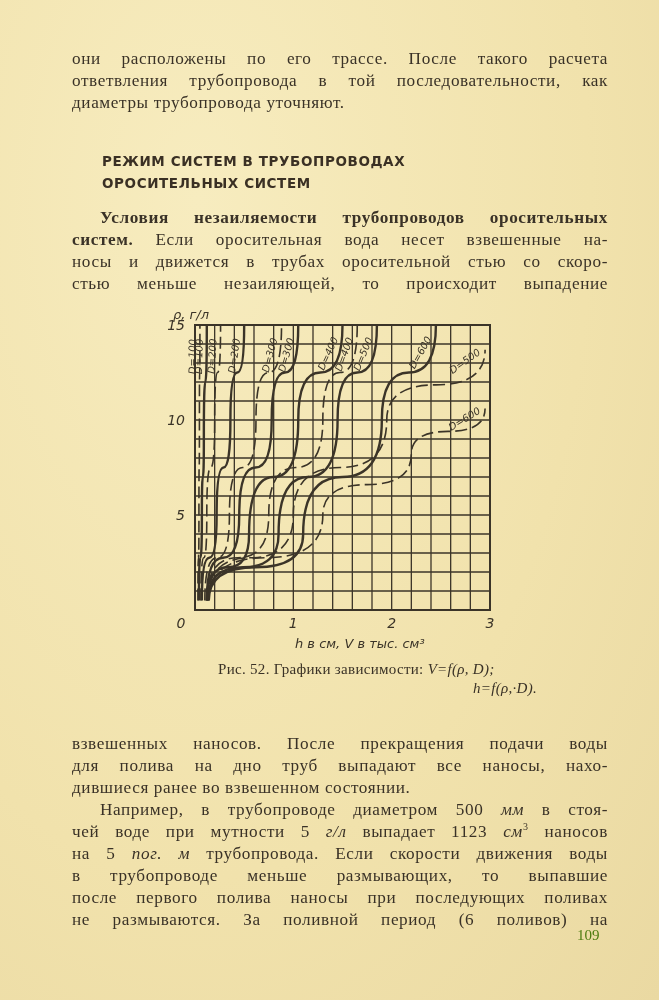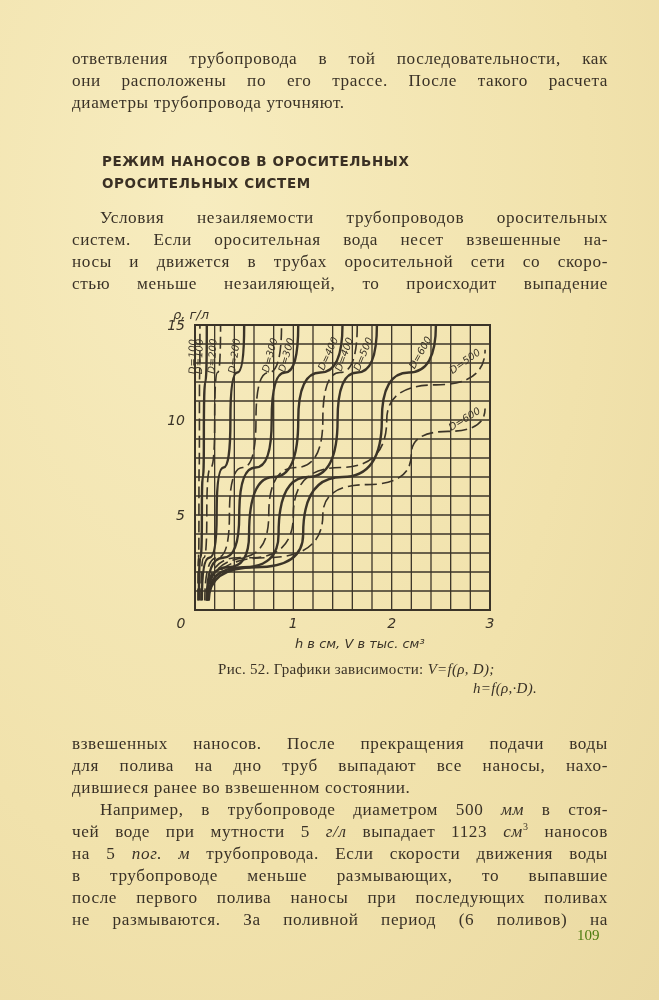--- a/index.html
+++ b/index.html
@@ -17,52 +17,52 @@
     text-align: justify;
   }
   .text-block .line { display: block; white-space: nowrap; text-align-last: justify; text-align: justify; }
   .text-block .line.last { text-align-last: left; }
   .heading {
     position: absolute; left: 102px; top: 150px;
     font-family: "DejaVu Sans", "Liberation Sans", sans-serif;
     font-weight: bold; font-size: 13.5px; line-height: 22px; letter-spacing: 0.6px;
     color: #3a3024;
   }
-  .bold { font-weight: normal; }
+  .bold { font-weight: bold; }
   .indent { padding-left: 30px; }
   .chart { position: absolute; left: 150px; top: 306px; width: 360px; height: 350px; }
   .caption {
     position: absolute; left: 172px; top: 660px; width: 320px;
     font-size: 15px; line-height: 19px; letter-spacing: 0.3px; color: #3a3227; margin-left: 46px;
   }
   .caption .row2 { padding-left: 255px; }
   .page-number {
     position: absolute; left: 577px; top: 927px; font-size: 15px; color: #4d7c0f;
   }
   .it { font-style: italic; }
   sup { font-size: 10px; line-height: 0; }
 </style>
 </head>
 <body>
 
 <div class="text-block" style="top:48px;">
+  <span class="line">они расположены по его трассе. После такого расчета</span>
   <span class="line">ответвления трубопровода в той последовательности, как</span>
-  <span class="line">они расположены по его трассе. После такого расчета</span>
   <span class="line last">диаметры трубопровода уточняют.</span>
 </div>
 
 <div class="heading">
-  <div>РЕЖИМ НАНОСОВ В ОРОСИТЕЛЬНЫХ</div>
+  <div>РЕЖИМ СИСТЕМ В ТРУБОПРОВОДАХ</div>
   <div>ОРОСИТЕЛЬНЫХ СИСТЕМ</div>
 </div>
 
 <div class="text-block" style="top:207px;">
   <span class="line indent bold" style="padding-left:28px;">Условия незаиляемости трубопроводов оросительных</span>
   <span class="line"><span class="bold">систем.</span><span> Если оросительная вода несет взвешенные на-</span></span>
-  <span class="line">носы и движется в трубах оросительной сети со скоро-</span>
+  <span class="line">носы и движется в трубах оросительной стью со скоро-</span>
   <span class="line">стью меньше незаиляющей, то происходит выпадение</span>
 </div>
 
 <div class="chart">
   <svg id="chart-svg" width="360" height="350" viewBox="0 0 360 350">
       <line x1="45" y1="304" x2="45" y2="19" stroke="#3b3428" stroke-width="1.3"></line>
       <line x1="64.66666666666667" y1="304" x2="64.66666666666667" y2="19" stroke="#3b3428" stroke-width="1.3"></line>
       <line x1="84.33333333333334" y1="304" x2="84.33333333333334" y2="19" stroke="#3b3428" stroke-width="1.3"></line>
       <line x1="104.00000000000001" y1="304" x2="104.00000000000001" y2="19" stroke="#3b3428" stroke-width="1.3"></line>
       <line x1="123.66666666666667" y1="304" x2="123.66666666666667" y2="19" stroke="#3b3428" stroke-width="1.3"></line>

